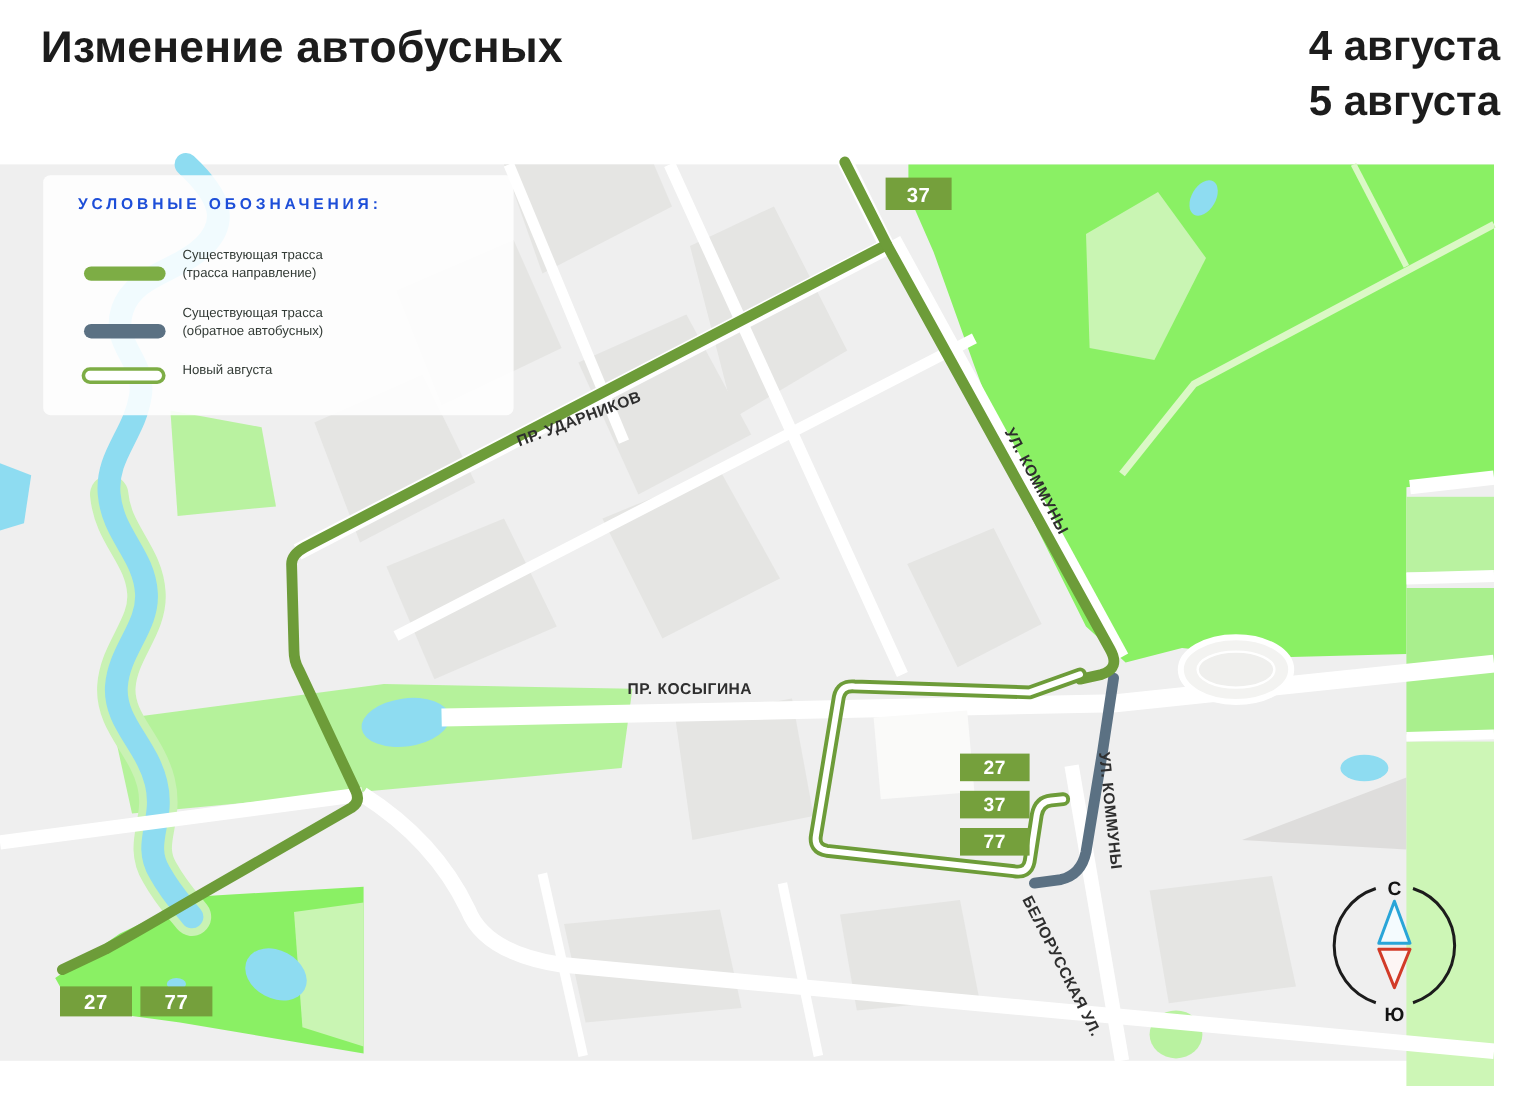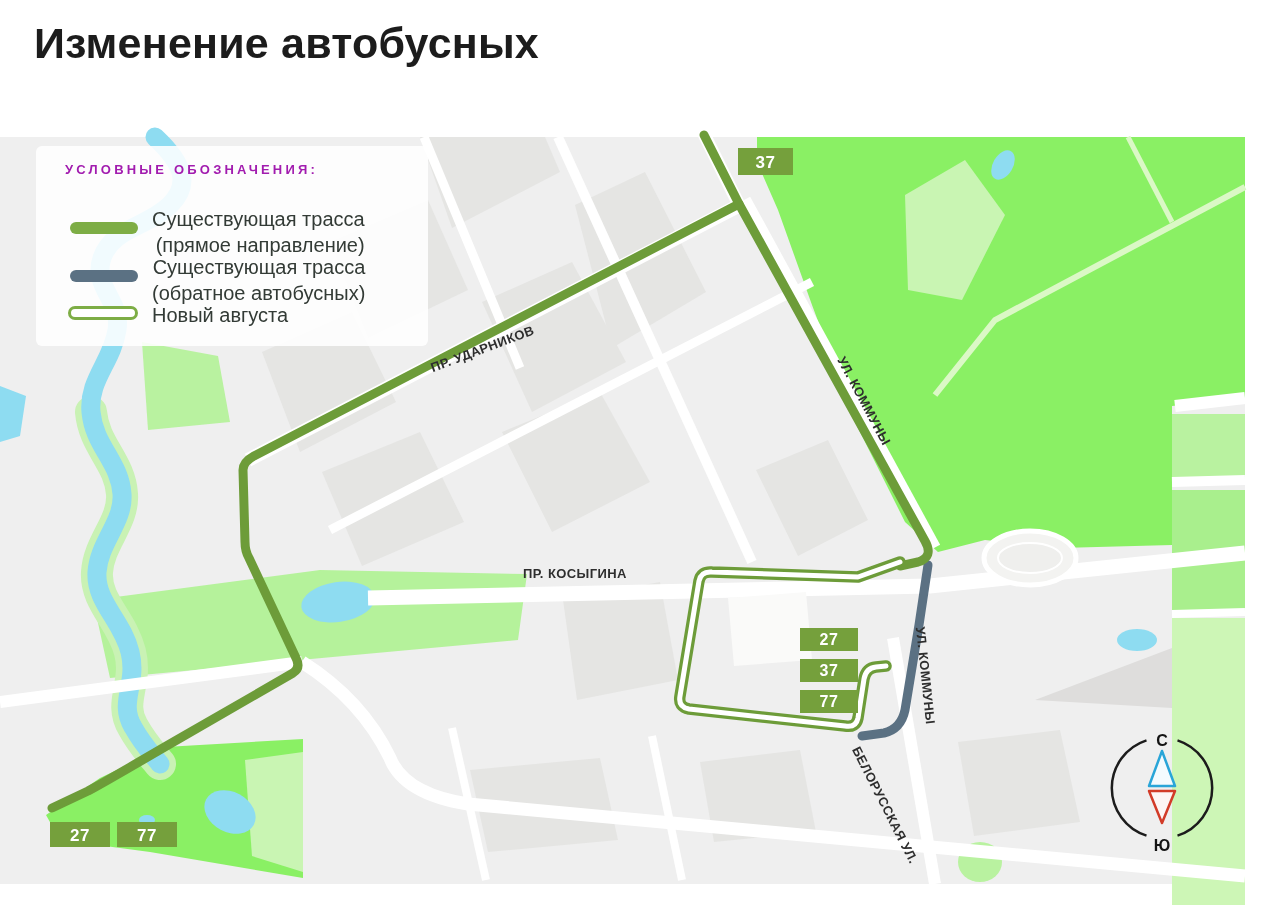--- a/index.html
+++ b/index.html
@@ -1,27 +1,27 @@
 <!DOCTYPE html>
 <html><head>
 <meta charset="utf-8">
 <style>
   html,body{margin:0;padding:0;background:#ffffff;}
   .page{position:relative;width:1280px;height:914px;background:#ffffff;overflow:hidden;
         font-family:"Liberation Sans",sans-serif;color:#1c1c1c;}
-  .title{position:absolute;left:34px;top:16px;font-size:43px;line-height:1.3;
+  .title{position:absolute;left:34px;top:16px;font-size:37px;line-height:1.3;
          font-weight:800;letter-spacing:.2px;color:#1c1c1c;}
   .dates{position:absolute;right:30px;top:16px;font-size:35px;line-height:1.3;
          font-weight:600;text-align:right;color:#1c1c1c;}
   .map-svg{position:absolute;left:0;top:0;width:1280px;height:914px;}
   .legend{position:absolute;left:0;top:0;width:460px;height:360px;pointer-events:none;}
   .legend-title{position:absolute;left:65px;top:162px;font-size:13px;font-weight:700;
-                letter-spacing:3.2px;color:#a21caf;}
-  .legend-item-text{position:absolute;left:152px;font-size:20px;line-height:1.32;
-                    font-weight:500;color:#333b36;text-align:right;}
+                letter-spacing:3.2px;color:#1d4ed8;}
+  .legend-item-text{position:absolute;left:152px;font-size:11px;line-height:1.32;
+                    font-weight:500;color:#333b36;}
   .li1{top:206px;} .li2{top:254px;} .li3{top:302px;}
   .swatch{position:absolute;left:70px;width:68px;height:12px;border-radius:7px;}
   .sw1{top:222px;background:#7dad45;}
   .sw2{top:270px;background:#5b7183;}
   .sw3{top:306px;left:68px;width:70px;height:14px;background:#ffffff;
        border:3.5px solid #7dad45;box-sizing:border-box;border-radius:8px;}
   svg text{font-family:"Liberation Sans",sans-serif;}
   .street{font-weight:700;font-size:13px;fill:#2e2e2e;letter-spacing:.4px;}
   .badge-rect{fill:#75a03c;}
   .badge-text{fill:#ffffff;font-weight:700;text-anchor:middle;letter-spacing:.5px;}
@@ -157,29 +157,31 @@
       <path d="M 1149,791 L 1175,791 L 1162,823 Z" fill="#fdf5f4" stroke="#d23b28" stroke-width="2.5" stroke-linejoin="round"></path>
       <text class="compass-letter" x="1162" y="746">С</text>
       <text class="compass-letter" x="1162" y="851">Ю</text>
     </g>
   </svg>
 
   <div class="title">
     <div>Изменение автобусных</div>
   </div>
   <div class="dates">
+    <div>4 августа</div>
+    <div>5 августа</div>
   </div>
 
   <div class="legend">
     <div class="legend-title">УСЛОВНЫЕ ОБОЗНАЧЕНИЯ:</div>
 
     <div class="swatch sw1"></div>
     <div class="legend-item-text li1">
       <div>Существующая трасса</div>
-      <div>(прямое направление)</div>
+      <div>(трасса направление)</div>
     </div>
 
     <div class="swatch sw2"></div>
     <div class="legend-item-text li2">
       <div>Существующая трасса</div>
       <div>(обратное автобусных)</div>
     </div>
 
     <div class="swatch sw3"></div>
     <div class="legend-item-text li3">

